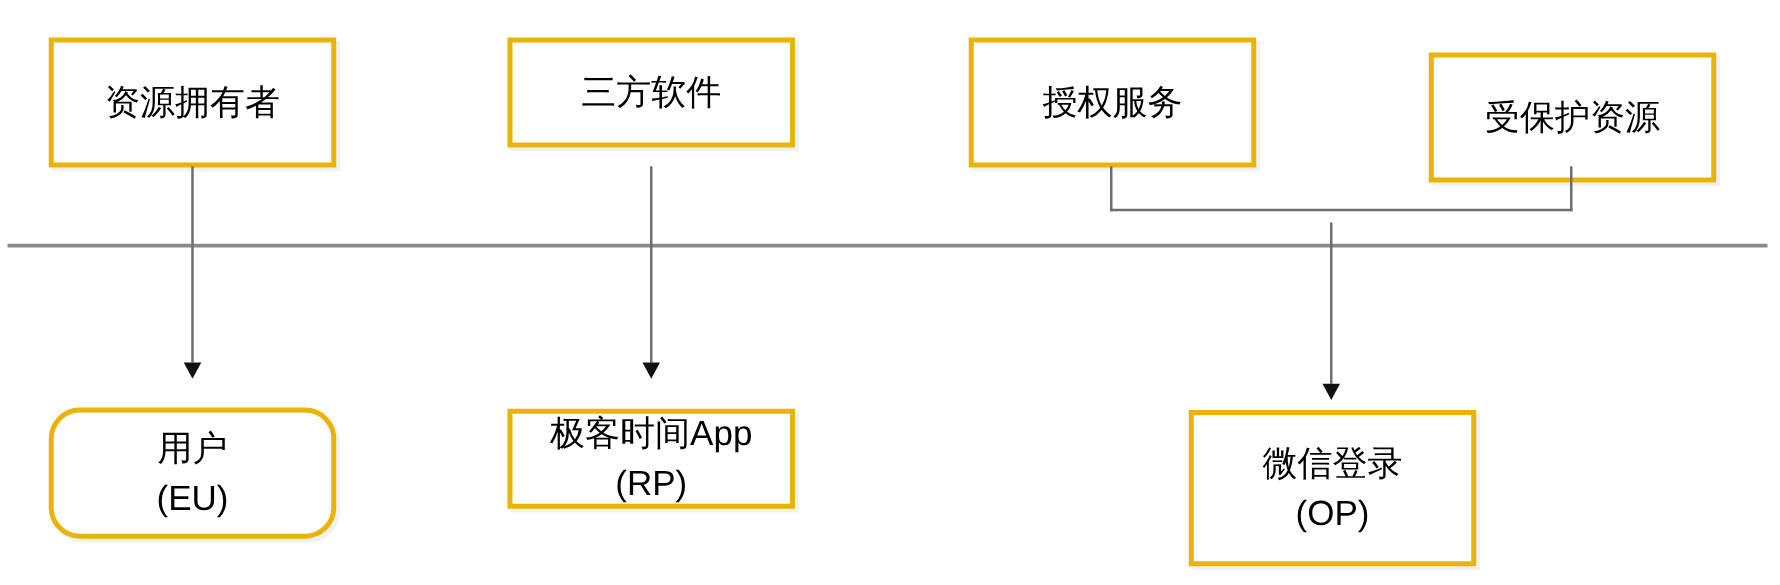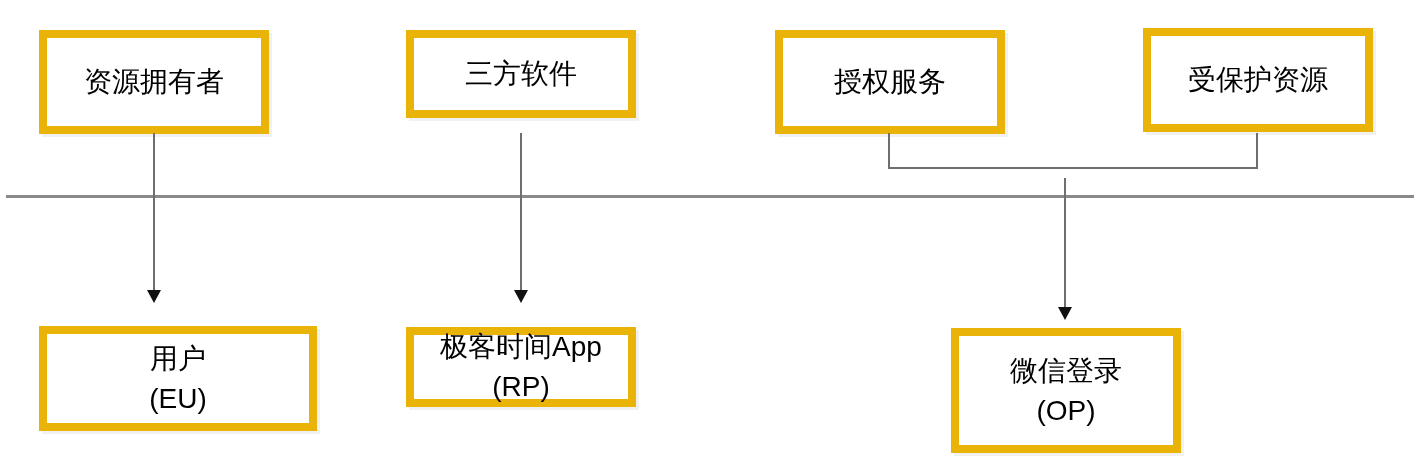--- a/index.html
+++ b/index.html
@@ -12,37 +12,37 @@
     position: relative;
     width: 1424px;
     height: 468px;
     background: #ffffff;
     overflow: hidden;
   }
   .node {
     position: absolute;
     box-sizing: border-box;
     background: #ffffff;
-    border: 8px solid #eab308;
+    border: 4px solid #eab308;
     box-shadow: 3px 3px 0 0 #f1f1f1;
     display: flex;
     flex-direction: column;
     align-items: center;
     justify-content: center;
     text-align: center;
     font-size: 28px;
     line-height: 1.42;
     color: #000000;
     white-space: nowrap;
   }
   .node-resource-owner   { left: 39px;   top: 30px;  width: 230px; height: 104px; }
   .node-third-party      { left: 406px;  top: 30px;  width: 230px; height: 88px; }
   .node-auth-service     { left: 775px;  top: 30px;  width: 230px; height: 104px; }
-  .node-protected-res    { left: 1143px; top: 28px;  width: 230px; height: 104px; }
-  .node-end-user         { left: 39px;   top: 326px; width: 278px; height: 105px; }
+  .node-protected-res    { left: 1143px; top: 42px;  width: 230px; height: 104px; }
+  .node-end-user         { left: 39px;   top: 326px; width: 230px; height: 105px; border-radius: 25px; }
   .node-relying-party    { left: 406px;  top: 327px; width: 230px; height: 80px; }
   .node-openid-provider  { left: 951px;  top: 328px; width: 230px; height: 125px; }
 
   .line {
     position: absolute;
     background: #6e6e6e;
   }
   .divider-line {
     left: 6px; top: 195px; width: 1408px; height: 3px;
     background: #8a8a8a;

